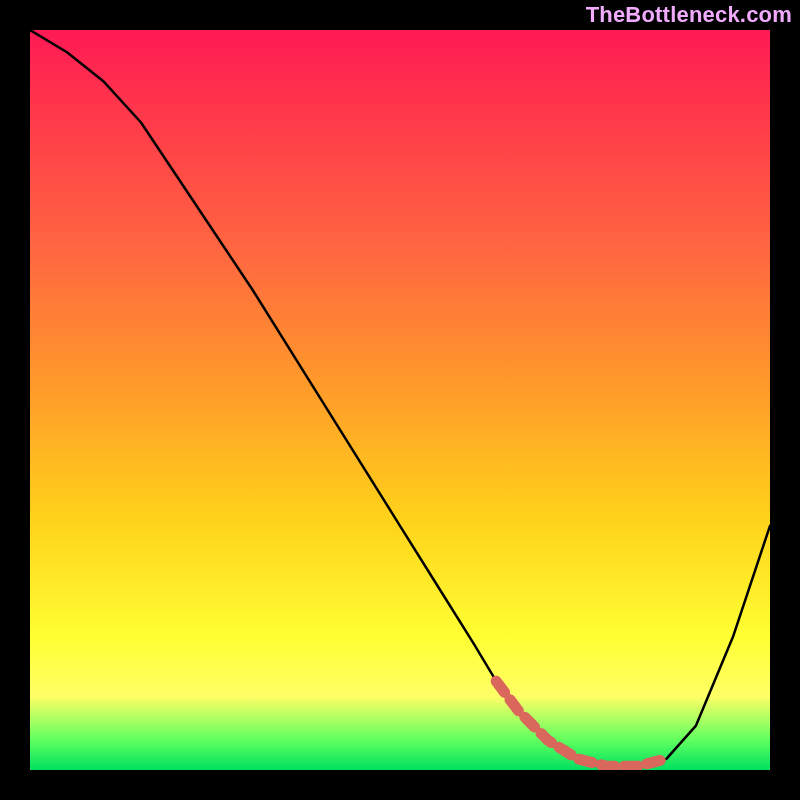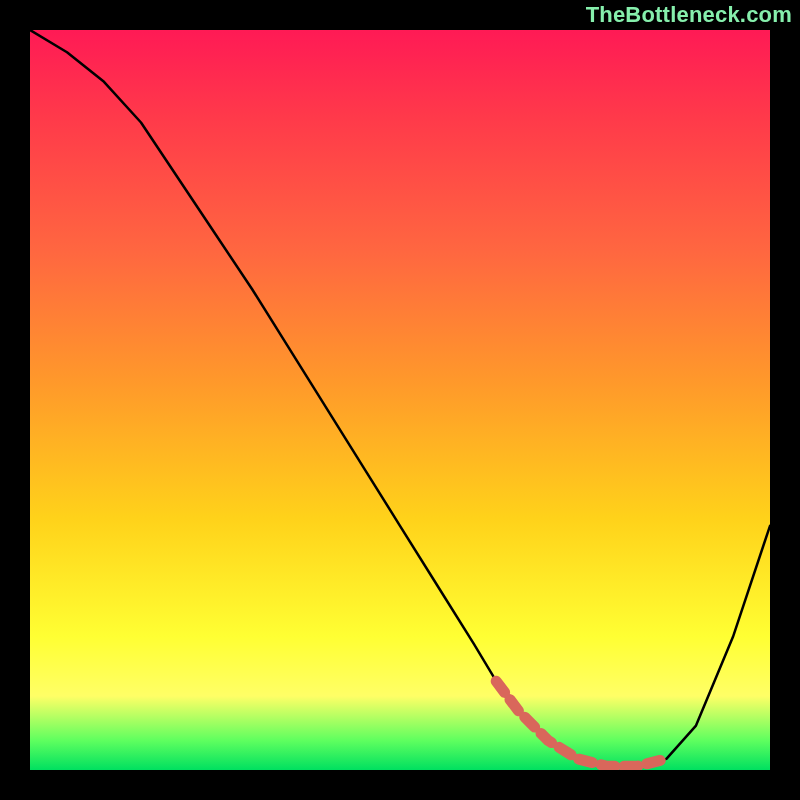--- a/index.html
+++ b/index.html
@@ -14,21 +14,21 @@
   .container {
     position: relative;
     width: 800px;
     height: 800px;
     background: #000;
   }
   .watermark {
     position: absolute;
     top: 2px;
     right: 8px;
-    color: #86efac;
+    color: #f0abfc;
     font-size: 22px;
     font-weight: bold;
     z-index: 10;
     letter-spacing: 0.2px;
   }
   .plot-area {
     position: absolute;
     left: 30px;
     top: 30px;
     width: 740px;

